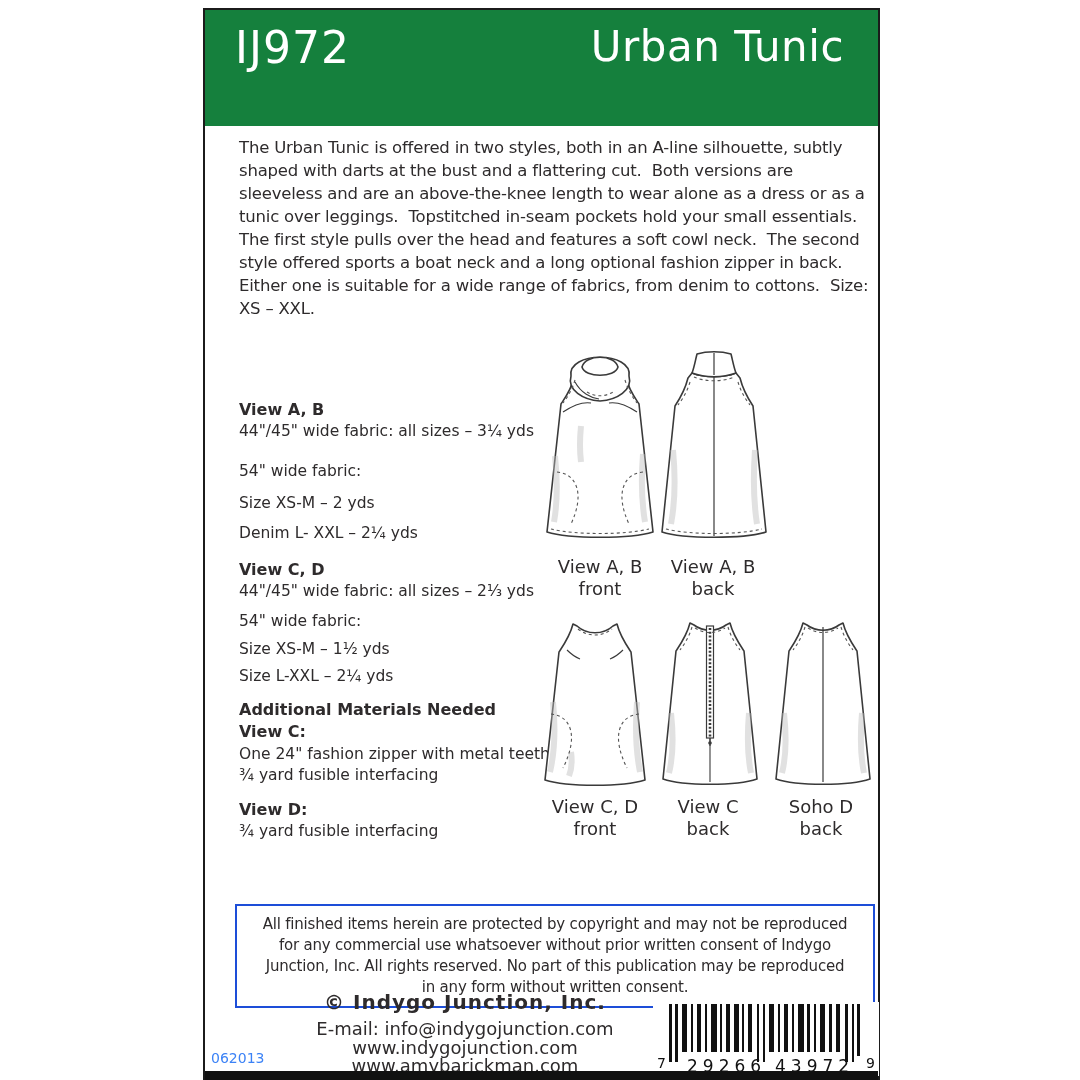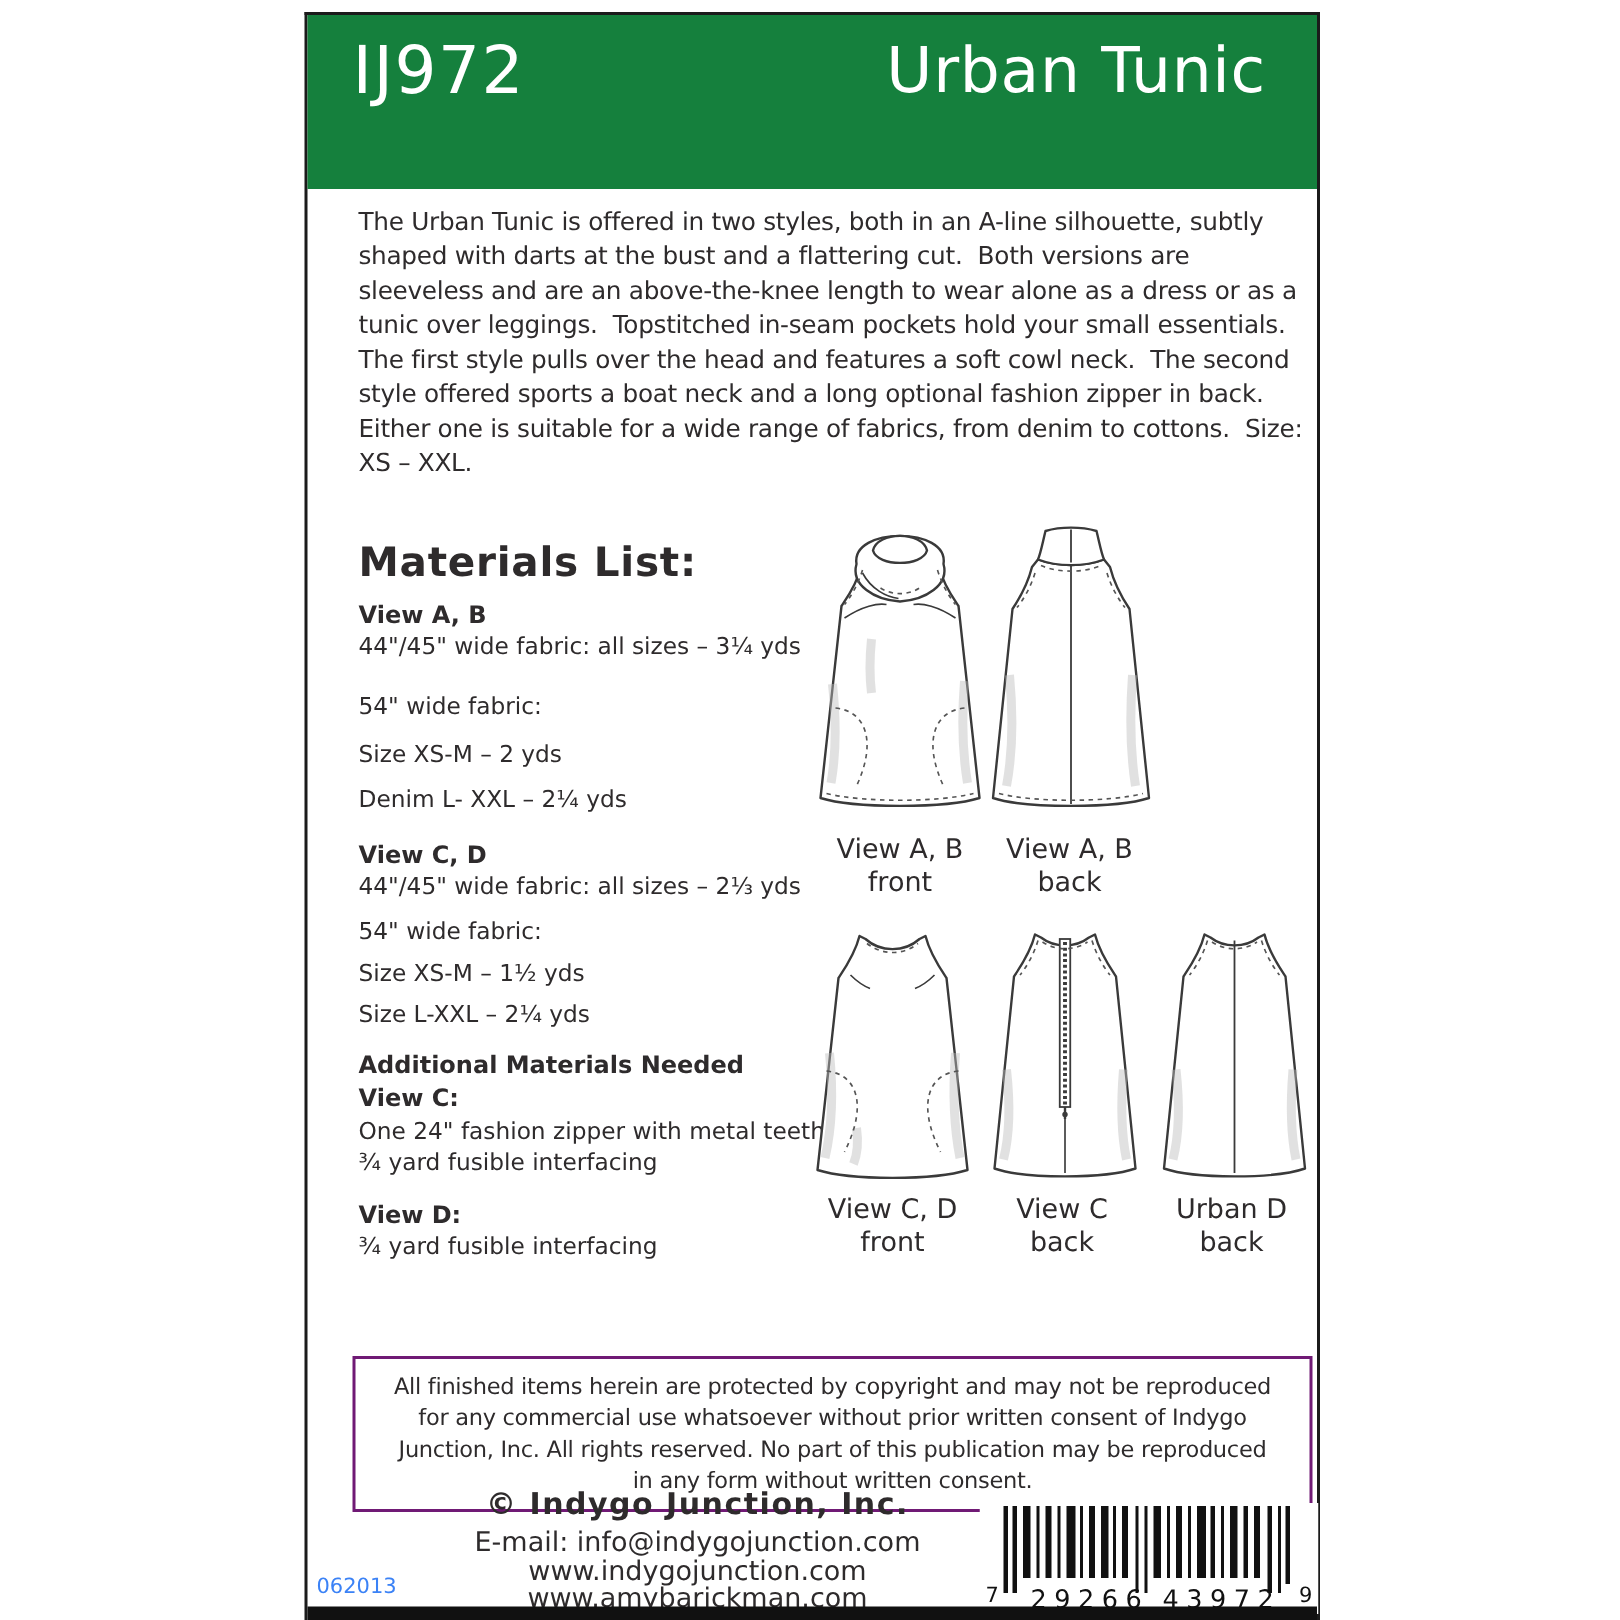--- a/index.html
+++ b/index.html
@@ -28,21 +28,21 @@
   .mheading{position:absolute;left:34px;font-size:27px;font-weight:bold;letter-spacing:0.5px;}
   .dress{position:absolute;}
   .dress-label{position:absolute;text-align:center;font-size:18px;line-height:22px;width:120px;}
   .featured{
     position:absolute;left:34px;top:845px;width:640px;
     font-size:15.5px;line-height:20px;letter-spacing:-0.2px;
   }
   .featured b{font-size:15.5px;}
   .copyright-box{
     position:absolute;left:30px;top:894px;width:596px;
-    border:2px solid #701a75;padding:8px 20px;text-align:center;
+    border:2px solid #1d4ed8;padding:8px 20px;text-align:center;
     font-size:15px;line-height:21px;letter-spacing:-0.2px;
   }
   .footer-company{position:absolute;left:60px;top:980px;width:400px;text-align:center;
     font-size:20px;font-weight:bold;letter-spacing:1px;}
   .footer-line{position:absolute;left:60px;width:400px;text-align:center;font-size:18px;}
   .date-code{position:absolute;left:6px;top:1040px;font-size:14px;color:#3b82f6;}
   .barcode{position:absolute;left:448px;top:992px;}
   .bottom-bar{position:absolute;left:0;bottom:0;width:100%;height:11px;background:#111111;}
   svg text{font-family:"DejaVu Sans", sans-serif;}
 </style>
@@ -51,21 +51,20 @@
 
 <div class="card">
 
   <div class="header">
     <span class="pattern-number">IJ972</span>
     <span class="title">Urban Tunic</span>
   </div>
 
   <div class="description">The Urban Tunic is offered in two styles, both in an A-line silhouette, subtly shaped with darts at the bust and a flattering cut.  Both versions are sleeveless and are an above-the-knee length to wear alone as a dress or as a tunic over leggings.  Topstitched in-seam pockets hold your small essentials.  The first style pulls over the head and features a soft cowl neck.  The second style offered sports a boat neck and a long optional fashion zipper in back.   Either one is suitable for a wide range of fabrics, from denim to cottons.  Size: XS – XXL.</div>
 
-  <div class="mheading" style="top:350px;">Materials List:</div>
 
   <div class="mline mbold" style="top:390px;">View A, B</div>
   <div class="mline" style="top:412px;">44"/45" wide fabric: all sizes – 3¼ yds</div>
   <div class="mline" style="top:452px;">54" wide fabric:</div>
   <div class="mline" style="top:484px;">Size XS-M – 2 yds</div>
   <div class="mline" style="top:514px;">Denim L- XXL – 2¼ yds</div>
 
   <div class="mline mbold" style="top:550px;">View C, D</div>
   <div class="mline" style="top:572px;">44"/45" wide fabric: all sizes – 2⅓ yds</div>
   <div class="mline" style="top:602px;">54" wide fabric:</div>
@@ -191,21 +190,21 @@
 
   <div class="dress-label" style="left:330px;top:786px;">
     <div>View C, D</div>
     <div>front</div>
   </div>
   <div class="dress-label" style="left:443px;top:786px;">
     <div>View C</div>
     <div>back</div>
   </div>
   <div class="dress-label" style="left:556px;top:786px;">
-    <div>Urban D</div>
+    <div>Soho D</div>
     <div>back</div>
   </div>
 
 
   <div class="copyright-box">All finished items herein are protected by copyright and may not be reproduced for any commercial use whatsoever without prior written consent of Indygo Junction, Inc. All rights reserved. No part of this publication may be reproduced in any form without written consent.</div>
 
   <div class="footer-company">© Indygo Junction, Inc.</div>
   <div class="footer-line" style="top:1027px;">www.indygojunction.com</div>
   <div class="footer-line" style="top:1008px;">E-mail: info@indygojunction.com</div>
   <div class="footer-line" style="top:1045px;">www.amybarickman.com</div>

